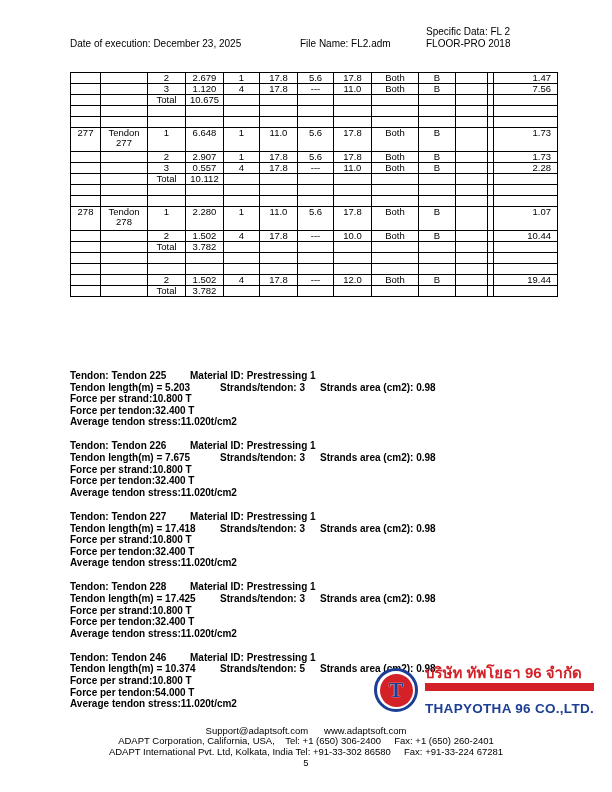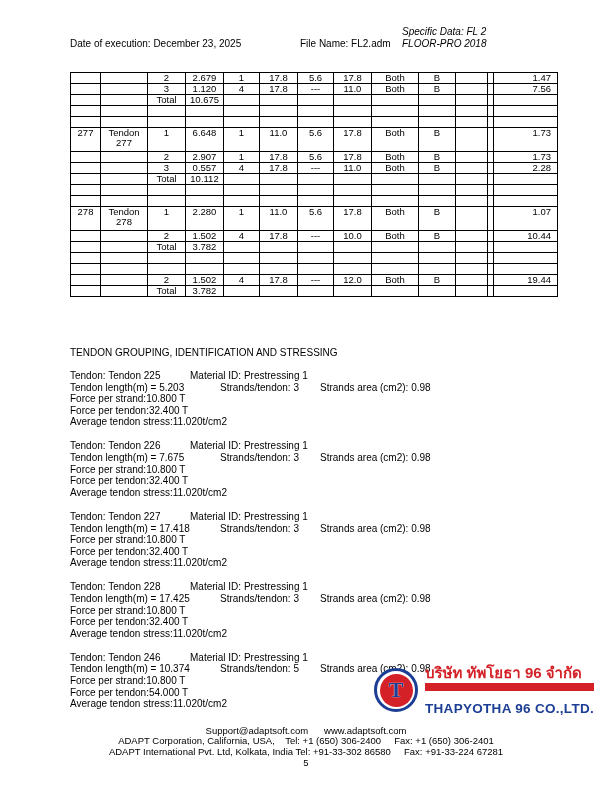--- a/index.html
+++ b/index.html
@@ -8,38 +8,38 @@
     font-family:"Liberation Sans", sans-serif; color:#000;
   }
   .page { position:absolute; inset:0; overflow:hidden; }
 
   
   .header { position:absolute; left:70px; top:26px; width:505px; font-size:10px; }
   .h-line { position:relative; height:11.5px; }
   .h-line span { position:absolute; top:0; white-space:nowrap; }
   .h-project, .h-date { left:0; }
   .h-file { left:230px; }
-  .h-specific, .h-program { left:332px;font-style:italic; }
+  .h-specific, .h-program { left:356px; }
 
   
   table.tendon { position:absolute; left:70px; top:72px; width:487px;
     border-collapse:collapse; table-layout:fixed; }
   table.tendon td {
     border:1px solid #000; font-size:9.5px; line-height:10px; height:11px;
     text-align:center; vertical-align:top; padding:0; overflow:hidden;
   }
   table.tendon tr.tall td { height:24px; }
   table.tendon td.name { white-space:pre-line; }
   table.tendon td.last { text-align:right; padding-right:6px; }
 
   
   .section-title { position:absolute; left:70px; top:347px; font-size:10px; white-space:nowrap; }
   .blocks { position:absolute; left:70px; top:370px; width:500px; }
   .block { margin-bottom:12.5px; }
-  .b-line { position:relative; height:11.6px; font-size:10px; }
+  .b-line { position:relative; height:11.6px; font-size:10px;font-weight:bold; }
   .b-line span { position:absolute; top:0; white-space:nowrap; }
   .b-0 { left:0; }
   .b-material { left:120px; }
   .b-strands { left:150px; }
   .b-area { left:250px; }
 
   
   .logo { position:absolute; left:374px; top:664px; display:flex; align-items:center; }
   .logo-circle {
     width:44px; height:44px; border:3px solid #1c3e94; border-radius:50%;
@@ -371,21 +371,20 @@
           <td></td>
           <td></td>
           <td></td>
           <td></td>
           <td></td>
           <td class="last"></td>
         </tr>
       </tbody>
   </table>
 
-  <div class="section-title">TENDON GROUPING, IDENTIFICATION AND STRESSING</div>
 
   <div class="blocks" id="tendon-blocks">
       <div class="block">
         <div class="b-line">
           <span class="b-0">Tendon: Tendon 225</span>
           <span class="b-material">Material ID: Prestressing 1</span>
         </div>
         <div class="b-line">
           <span class="b-0">Tendon length(m) = 5.203</span>
           <span class="b-strands">Strands/tendon: 3</span>
@@ -490,18 +489,18 @@
       </div>
     </div>
     <div class="logo-text">
       <div class="logo-thai" style="color: rgb(212, 32, 39); border-bottom-color: rgb(212, 32, 39);">บริษัท ทัพโยธา 96 จำกัด</div>
       <div class="logo-eng" style="color: rgb(28, 62, 148);">THAPYOTHA 96 CO.,LTD.</div>
     </div>
   </div>
 
   <div class="footer">
     <div>Support@adaptsoft.com      www.adaptsoft.com</div>
-    <div>ADAPT Corporation, California, USA,    Tel: +1 (650) 306-2400     Fax: +1 (650) 306-2401</div>
+    <div>ADAPT Corporation, California, USA,    Tel: +1 (650) 306-2400     Fax: +1 (650) 260-2401</div>
     <div>ADAPT International Pvt. Ltd, Kolkata, India Tel: +91-33-302 86580     Fax: +91-33-224 67281</div>
     <div class="page-number">5</div>
   </div>
 
 </div>
 
 </body></html>

